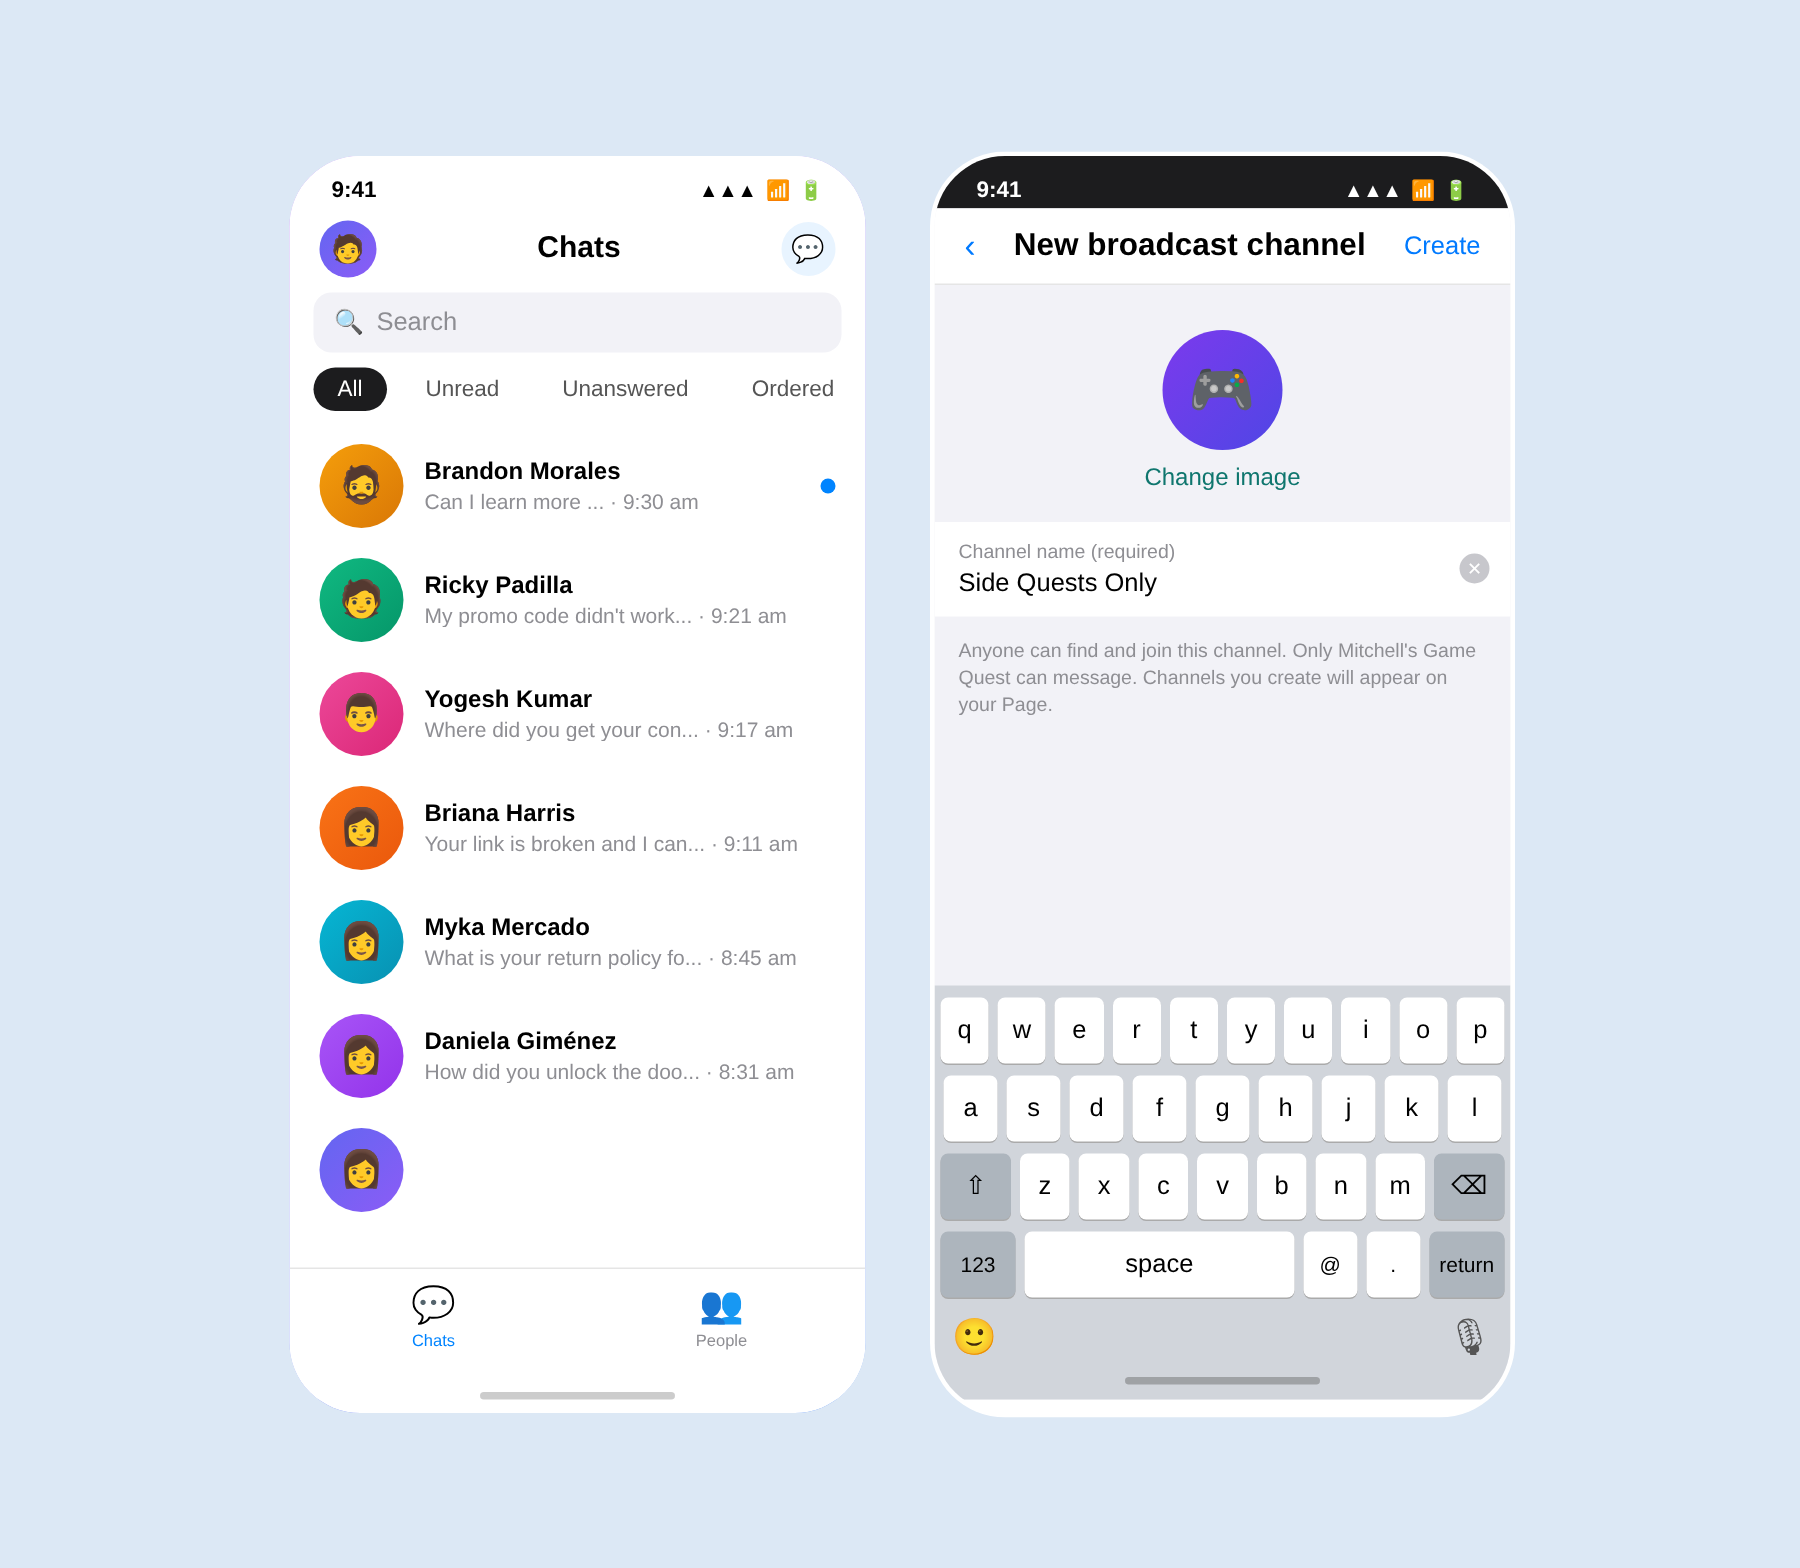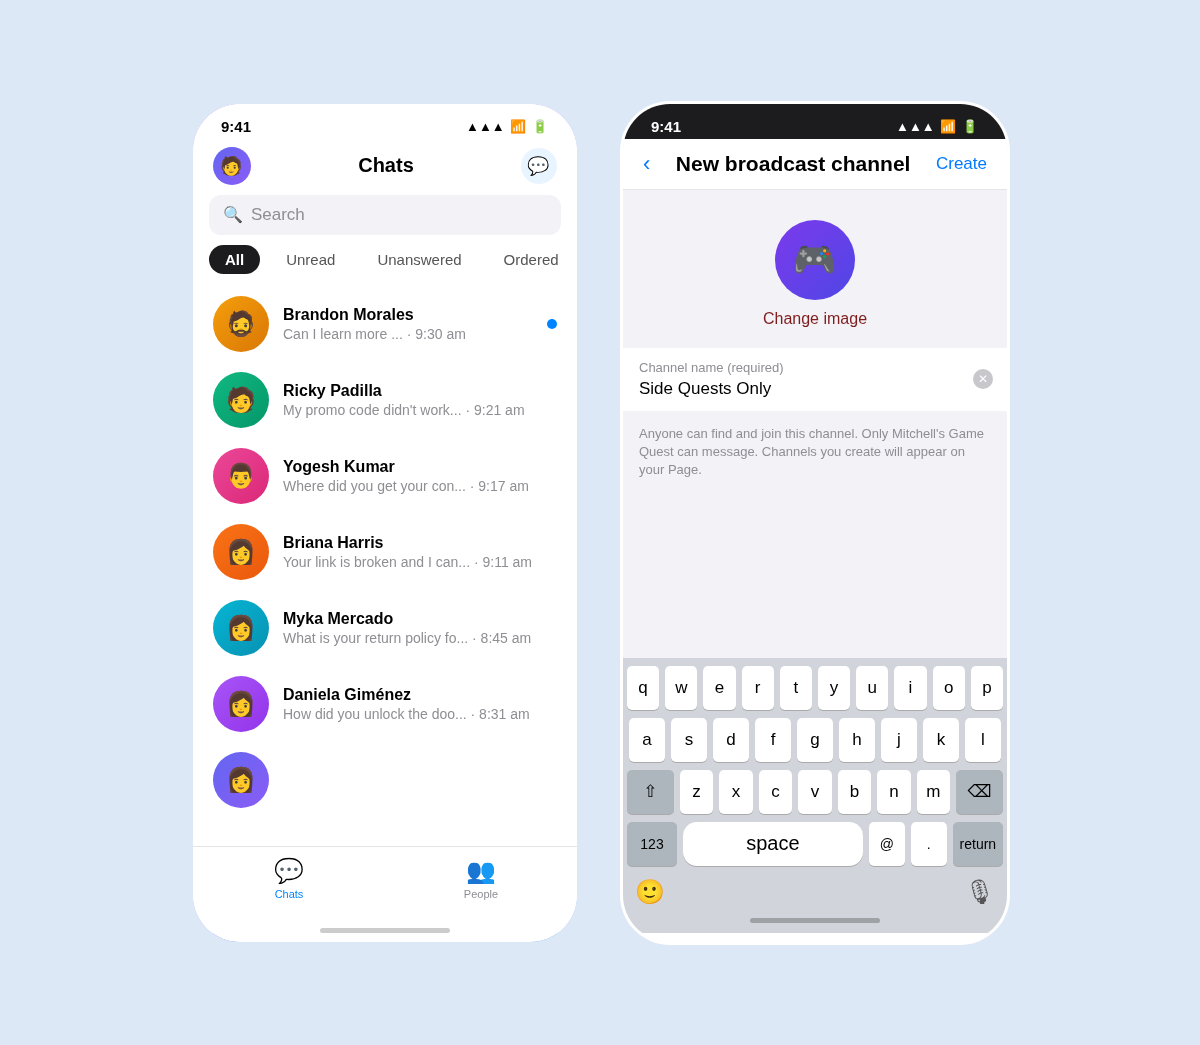--- a/index.html
+++ b/index.html
@@ -159,21 +159,21 @@
       border-radius: 20px;
       font-size: 15px;
       font-weight: 500;
       color: #555;
       background: transparent;
       cursor: pointer;
     }
     .filter-tab.active {
       background: #1c1c1e;
       color: white;
-      font-weight: 700;
+      font-weight: 400;
     }
 
     .chat-list {
       flex: 1;
       overflow-y: auto;
     }
     .chat-item {
       display: flex;
       align-items: center;
       padding: 10px 20px;
@@ -298,21 +298,21 @@
       border-radius: 50%;
       background: linear-gradient(135deg, #7c3aed, #4f46e5);
       display: flex;
       align-items: center;
       justify-content: center;
       font-size: 36px;
       margin-bottom: 10px;
       overflow: hidden;
     }
     .change-image-btn {
-      color: #7f1d1d;
+      color: #0f766e;
       font-size: 16px;
       font-weight: 400;
       cursor: pointer;
     }
 
     .channel-name-section {
       background: white;
       margin: 0 0 14px;
       padding: 12px 16px;
       position: relative;
@@ -602,21 +602,21 @@
           <div class="key">c</div>
           <div class="key">v</div>
           <div class="key">b</div>
           <div class="key">n</div>
           <div class="key">m</div>
           <div class="key dark wide">⌫</div>
         </div>
 
         <div class="keyboard-row">
           <div class="key dark symbol wide" style="font-size:14px;">123</div>
-          <div class="key space-key" style="font-size:20px;border-radius:14px;">space</div>
+          <div class="key space-key" style="font-size:17px;">space</div>
           <div class="key symbol" style="background:white;">@</div>
           <div class="key symbol" style="background:white;">.</div>
           <div class="key dark symbol wide" style="font-size:14px; max-width:65px;text-align:center;">return</div>
         </div>
 
         <div class="keyboard-bottom-row">
           <span class="emoji-btn">🙂</span>
           <span class="mic-btn">🎙</span>
         </div>
       </div>

